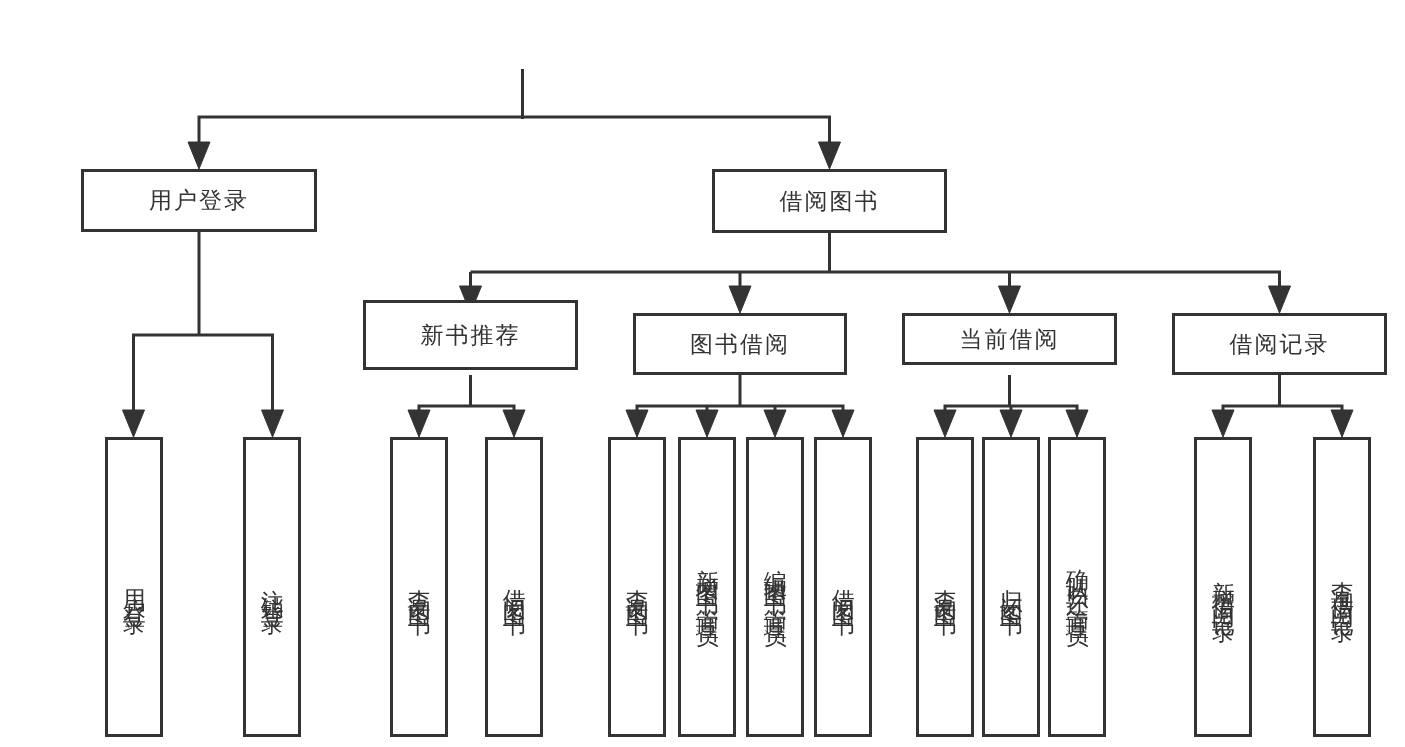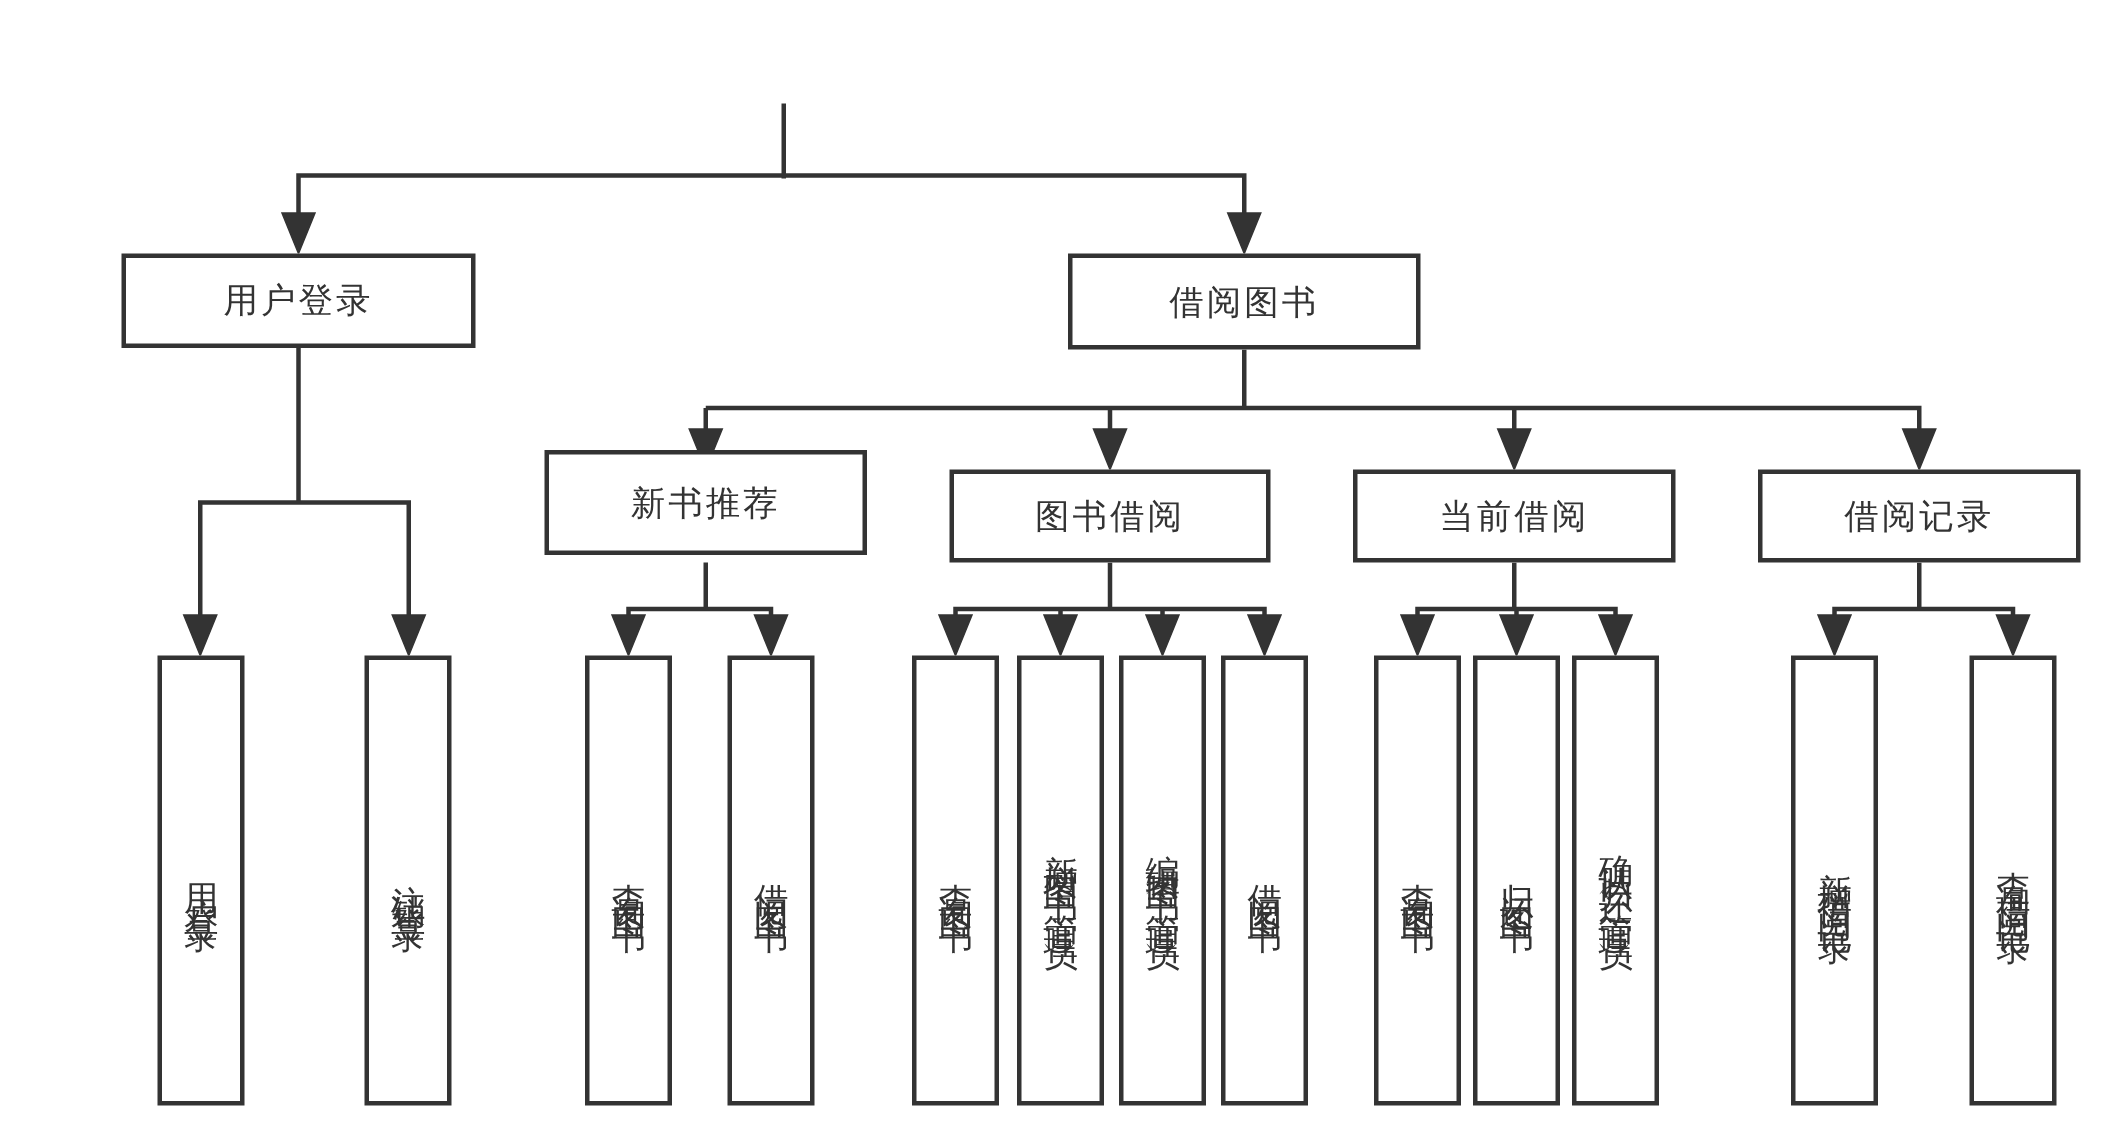--- a/index.html
+++ b/index.html
@@ -116,21 +116,21 @@
       <polygon points="1331,410 1353,410 1342,437"></polygon>
     </g>
   </svg>
 
 
   <div class="box hbox" style="left:81px;top:169px;width:236px;height:63px">用户登录</div>
   <div class="box hbox" style="left:712px;top:169px;width:235px;height:64px">借阅图书</div>
 
   <div class="box hbox" style="left:363px;top:300px;width:215px;height:70px">新书推荐</div>
   <div class="box hbox" style="left:633px;top:313px;width:214px;height:62px">图书借阅</div>
-  <div class="box hbox" style="left:902px;top:313px;width:215px;height:62px">当前借阅</div>
+  <div class="box hbox" style="left:902px;top:313px;width:215px;height:52px">当前借阅</div>
   <div class="box hbox" style="left:1172px;top:313px;width:215px;height:62px">借阅记录</div>
 
   <div class="box vbox leaf" style="left:105px">
     <span>用户登录</span>
     </div>
   <div class="box vbox leaf" style="left:243px">
     <span>注销登录</span>
     </div>
 
   <div class="box vbox leaf" style="left:390px">

